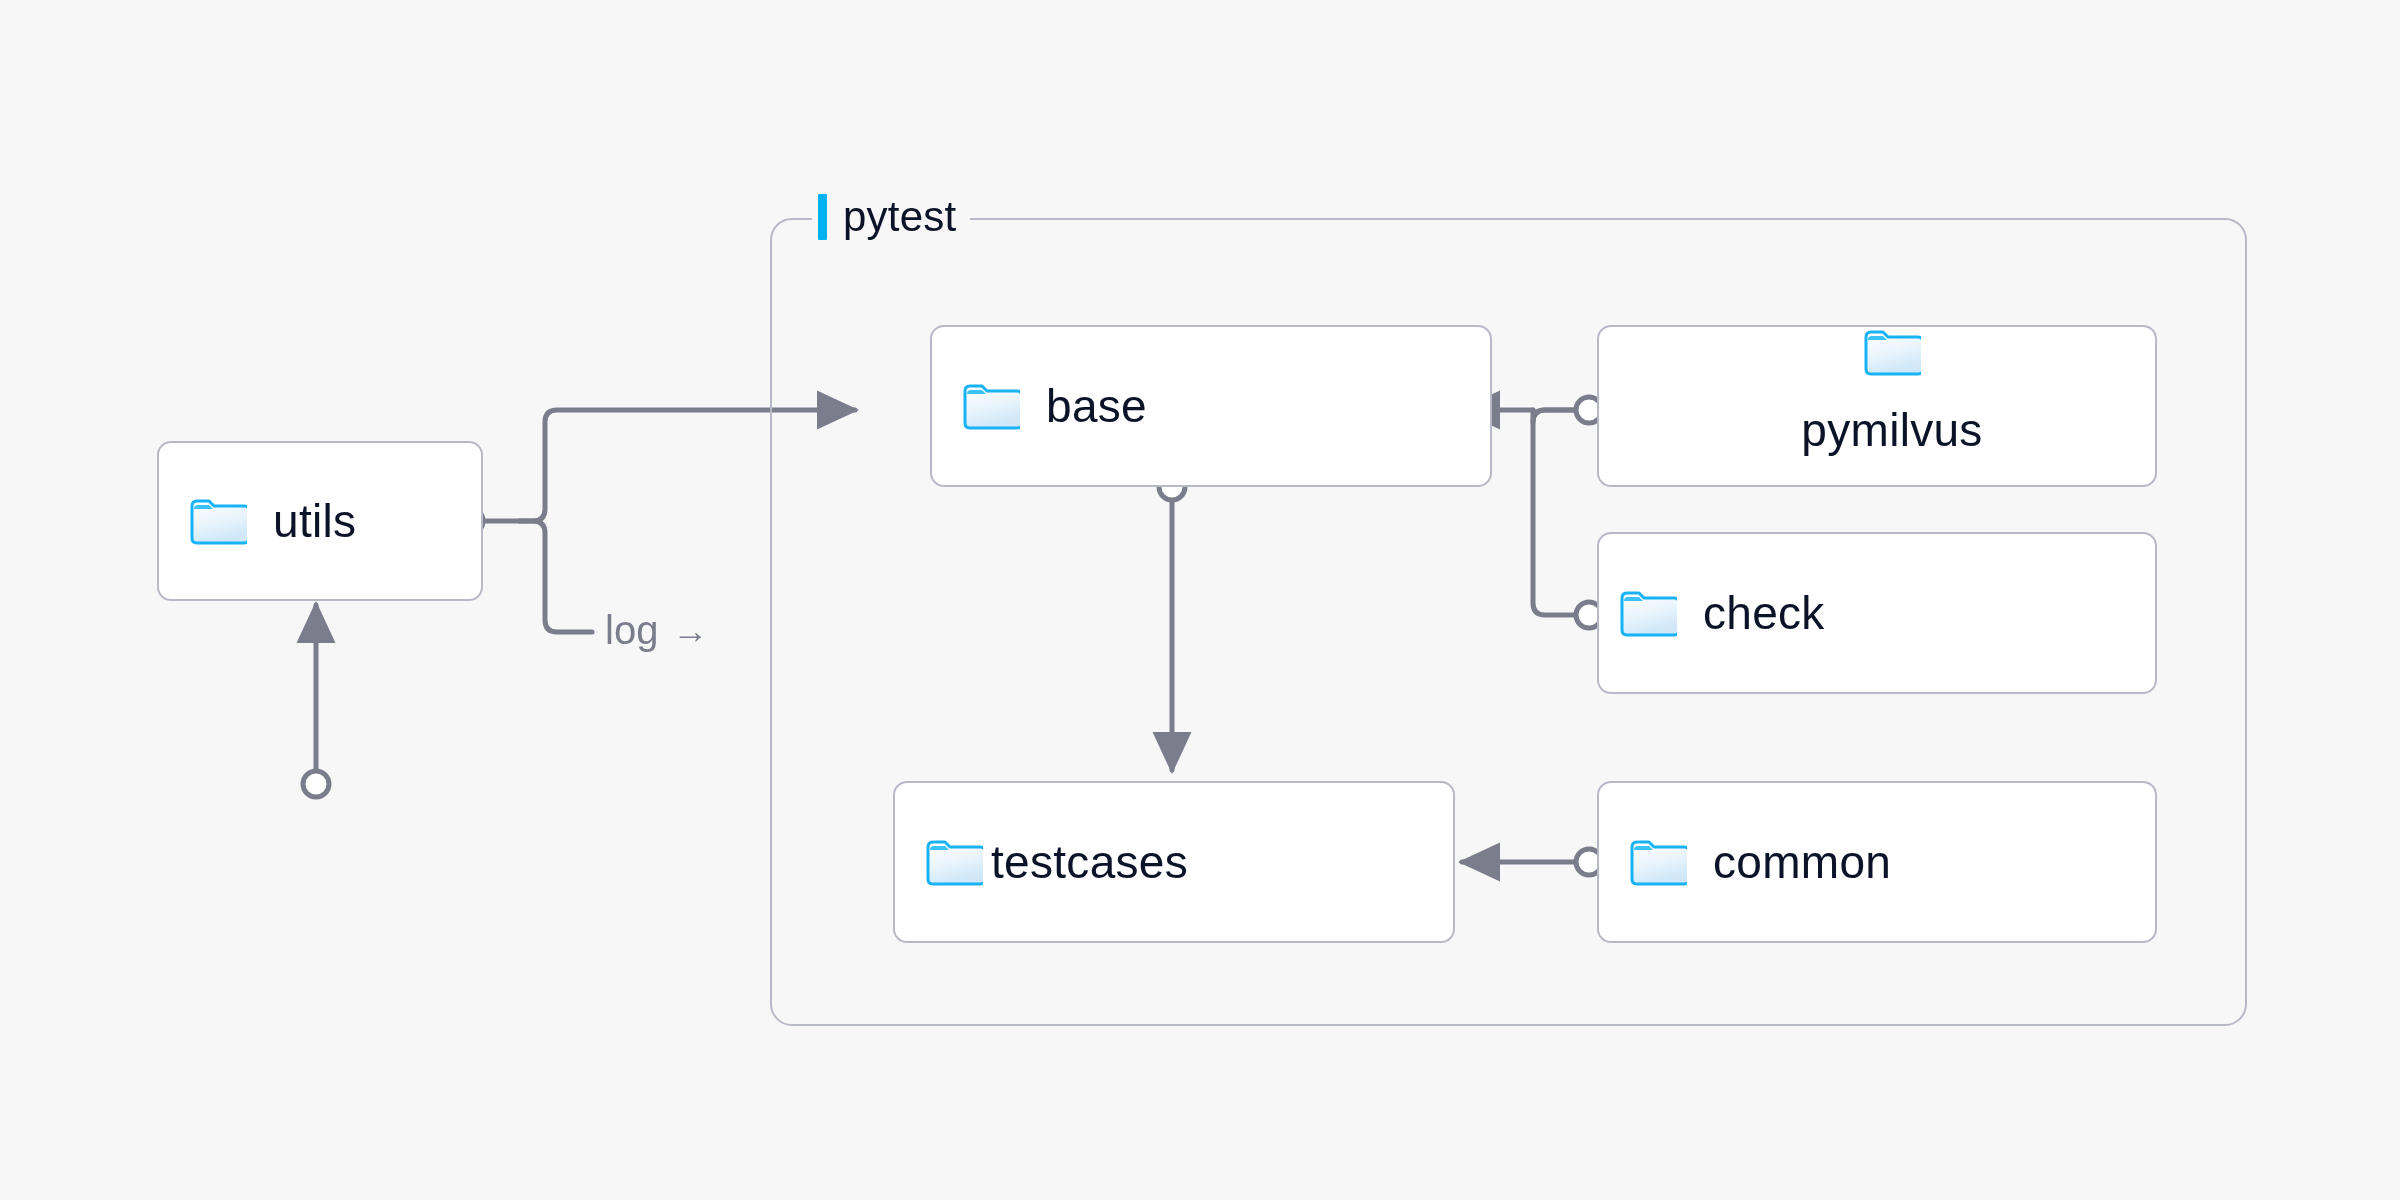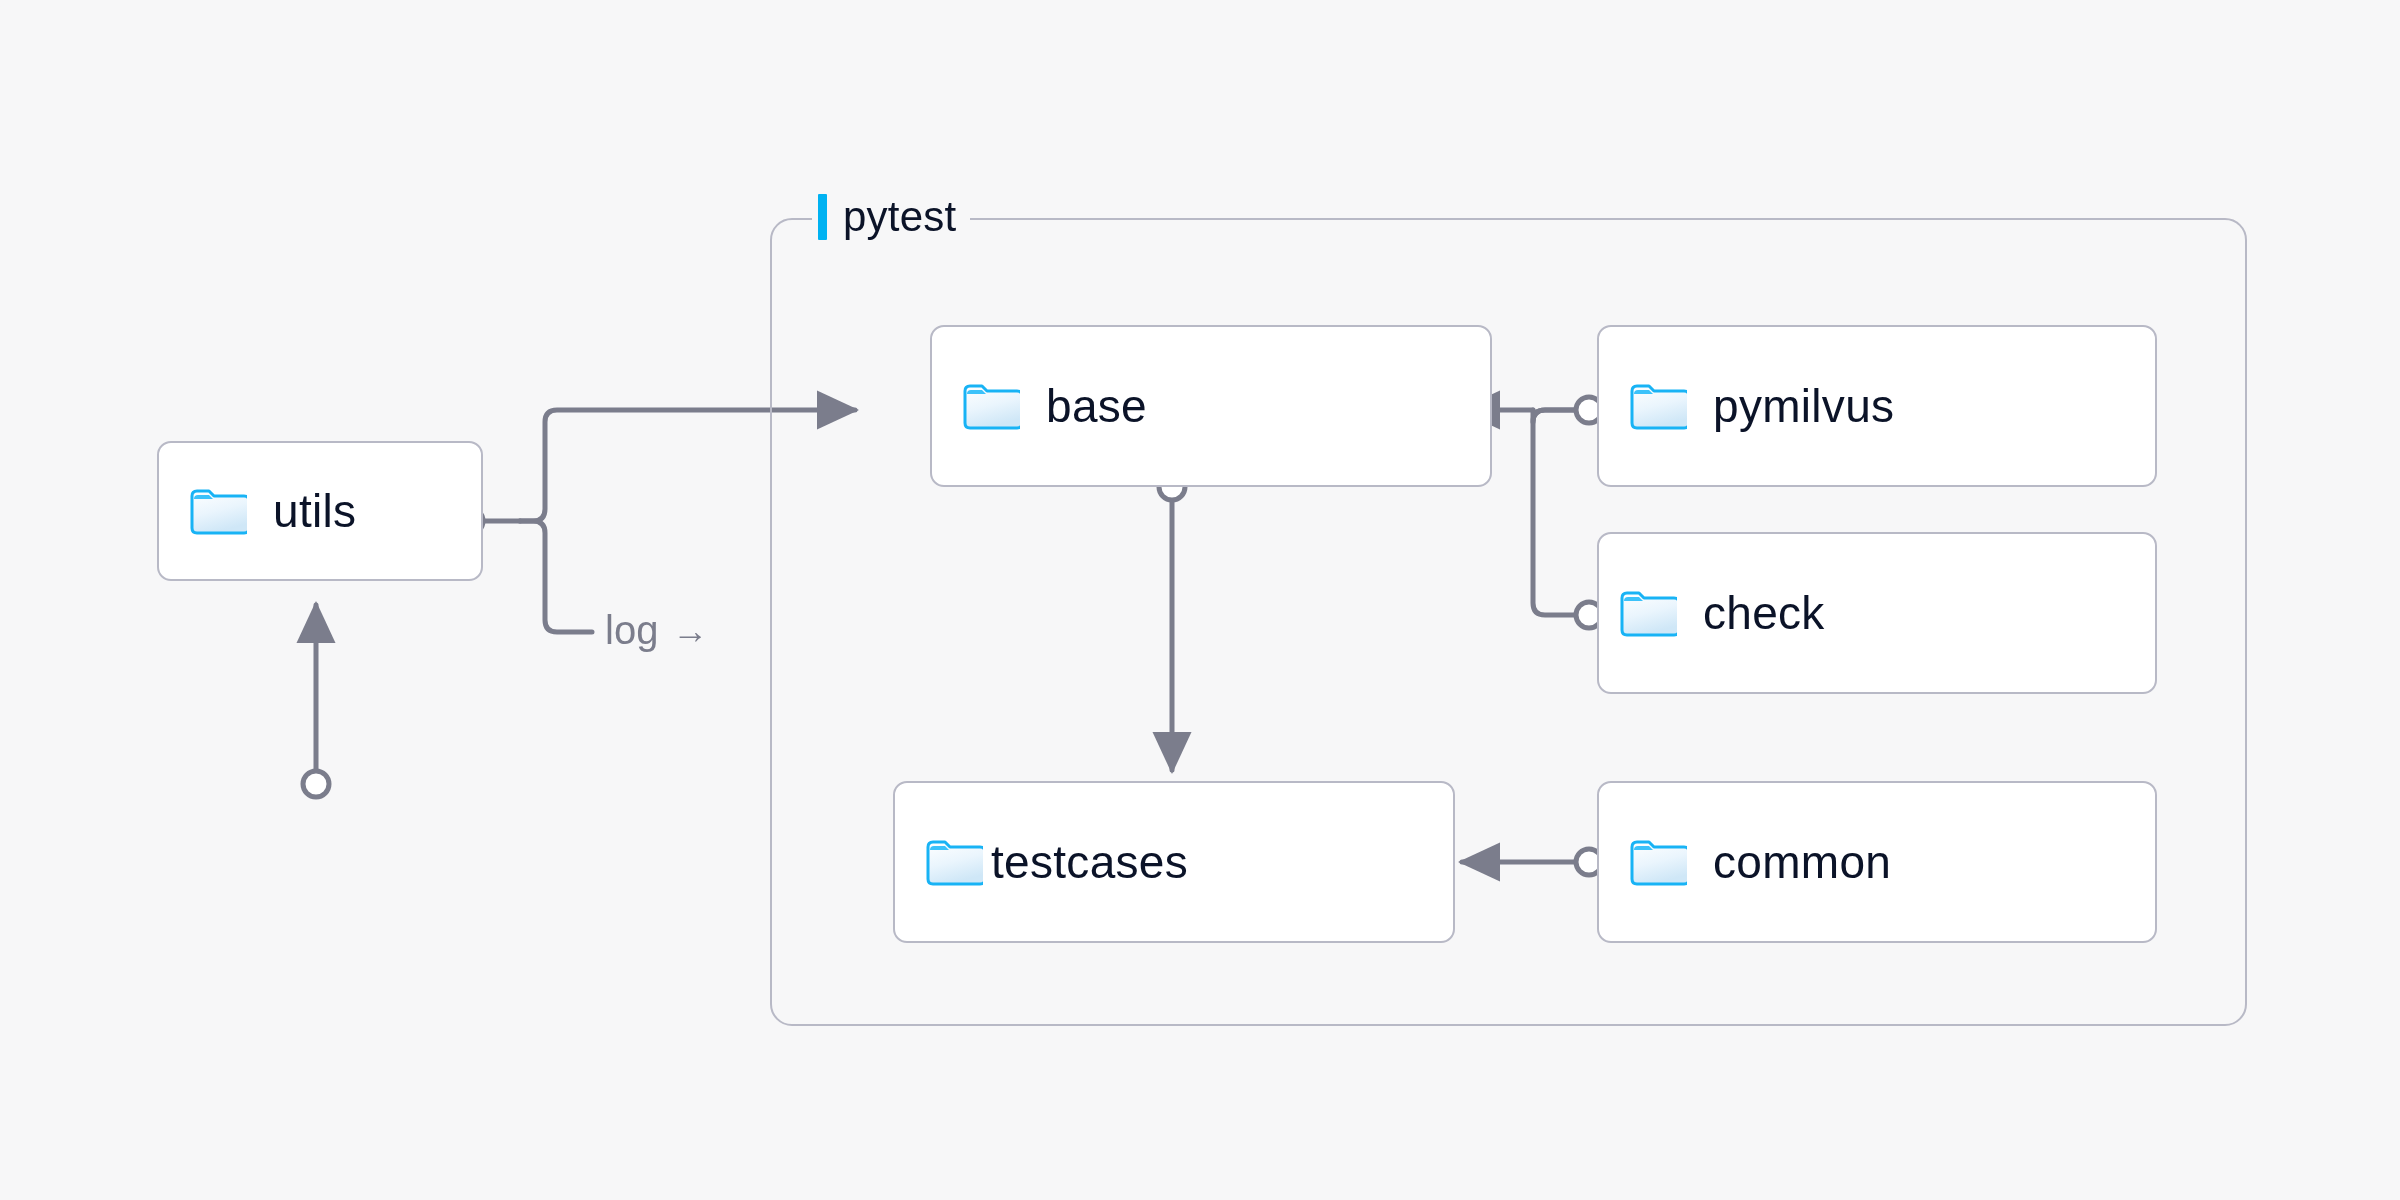--- a/index.html
+++ b/index.html
@@ -136,21 +136,21 @@
       <circle cx="1589" cy="862" r="13"></circle>
     </g>
   </svg>
 
   <div class="group-box" style="left:770px; top:218px; width:1477px; height:808px;"></div>
   <div class="group-label" style="left:812px; top:190px;">
     <span class="group-bar"></span>
     <span class="group-label-text">pytest</span>
   </div>
 
-  <div class="node" style="left:157px; top:441px; width:326px; height:140px;">
+  <div class="node" style="left:157px; top:441px; width:326px; height:160px;">
     <svg class="folder-icon" viewBox="0 0 58 50">
       <path d="M3 10 q0-5 5-5 h12 l5 5 h30 q5 0 5 5 v27 q0 5-5 5 h-47 q-5 0-5-5 z" fill="url(#folderGrad)" stroke="#18b3f5" stroke-width="3" stroke-linejoin="round"></path>
       <path d="M5 13 q0-4 4-4 h11 l4 4 z" fill="#3cc2fa"></path>
     </svg>
     <span class="node-label">utils</span>
   </div>
 
 
   <div class="node" style="left:893px; top:325px; width:562px; height:162px;margin-left:37px;">
     <svg class="folder-icon" viewBox="0 0 58 50">
@@ -161,21 +161,21 @@
   </div>
 
   <div class="node" style="left:893px; top:781px; width:562px; height:162px;gap:8px;">
     <svg class="folder-icon" viewBox="0 0 58 50">
       <path d="M3 10 q0-5 5-5 h12 l5 5 h30 q5 0 5 5 v27 q0 5-5 5 h-47 q-5 0-5-5 z" fill="url(#folderGrad)" stroke="#18b3f5" stroke-width="3" stroke-linejoin="round"></path>
       <path d="M5 13 q0-4 4-4 h11 l4 4 z" fill="#3cc2fa"></path>
     </svg>
     <span class="node-label">testcases</span>
   </div>
 
-  <div class="node" style="left:1597px; top:325px; width:560px; height:162px;">
+  <div class="node" style="left:1597px; top:325px; width:560px; height:162px;flex-direction:column;">
     <svg class="folder-icon" viewBox="0 0 58 50">
       <path d="M3 10 q0-5 5-5 h12 l5 5 h30 q5 0 5 5 v27 q0 5-5 5 h-47 q-5 0-5-5 z" fill="url(#folderGrad)" stroke="#18b3f5" stroke-width="3" stroke-linejoin="round"></path>
       <path d="M5 13 q0-4 4-4 h11 l4 4 z" fill="#3cc2fa"></path>
     </svg>
     <span class="node-label">pymilvus</span>
   </div>
 
   <div class="node" style="left:1597px; top:532px; width:560px; height:162px;padding-left:20px;">
     <svg class="folder-icon" viewBox="0 0 58 50">
       <path d="M3 10 q0-5 5-5 h12 l5 5 h30 q5 0 5 5 v27 q0 5-5 5 h-47 q-5 0-5-5 z" fill="url(#folderGrad)" stroke="#18b3f5" stroke-width="3" stroke-linejoin="round"></path>

